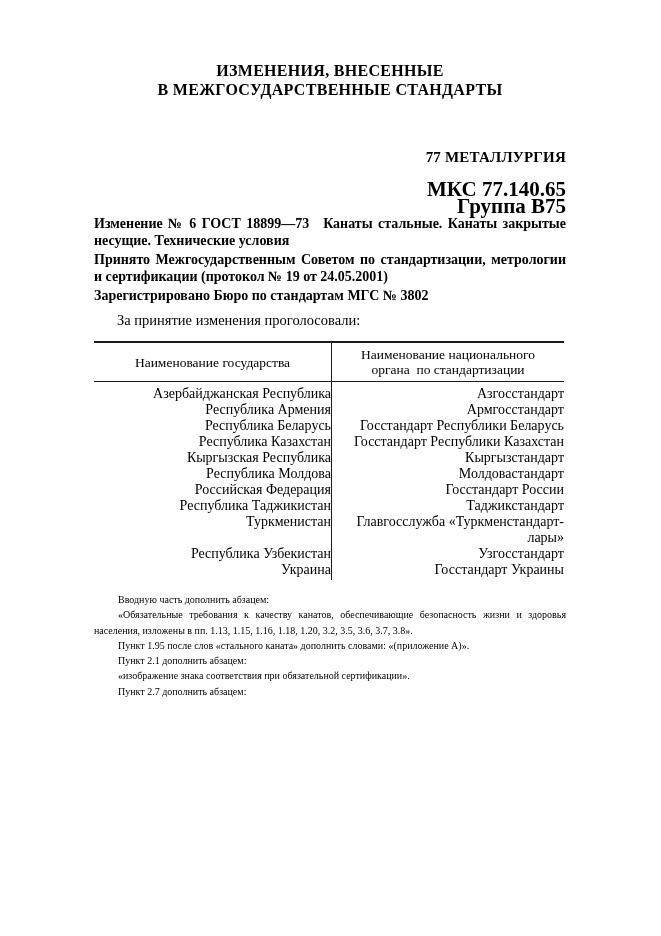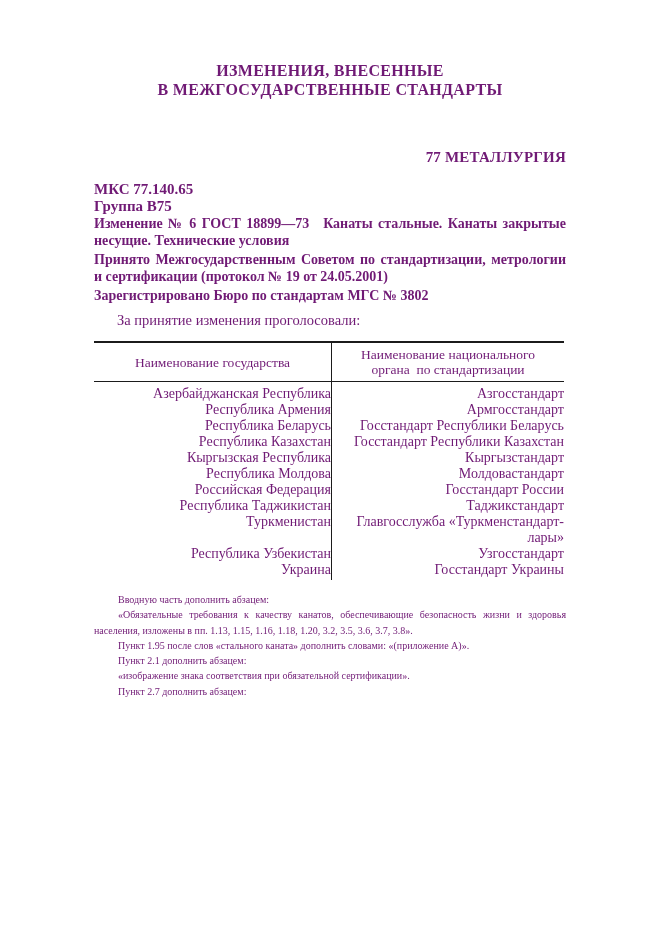--- a/index.html
+++ b/index.html
@@ -1,21 +1,21 @@
 <!DOCTYPE html>
 <html lang="ru"><head>
 <meta charset="utf-8">
 <style>
   html, body { margin: 0; padding: 0; background: #ffffff; }
   .page {
     position: relative;
     width: 661px;
     height: 840px;
     background: #ffffff;
-    color: #701a75;
+    color: #000000;
     font-family: "Liberation Serif", "DejaVu Serif", serif;
     overflow: hidden;
   }
   .doc-title {
     position: absolute;
     top: 61px; left: 94px; width: 472px;
     text-align: center;
     font-weight: bold;
     font-size: 16px;
     line-height: 19px;
@@ -25,22 +25,23 @@
     position: absolute;
     top: 149px; left: 94px; width: 472px;
     text-align: right;
     font-weight: bold;
     font-size: 15px;
     letter-spacing: 0.2px;
   }
   .codes {
     position: absolute;
     top: 181px; left: 94px; width: 472px;
+    text-align: right;
     font-weight: bold;
-    font-size: 15px;
+    font-size: 21px;
     line-height: 16.5px;
   }
   .bold-par {
     position: absolute;
     left: 94px; width: 472px;
     font-weight: bold;
     font-size: 14px;
     line-height: 17px;
     text-align: justify;
   }

